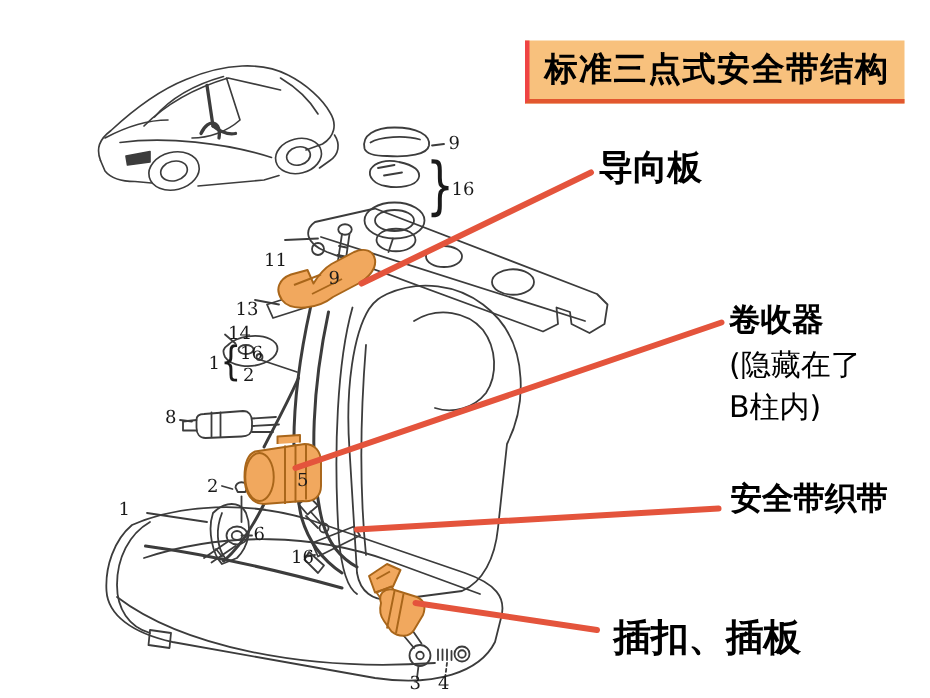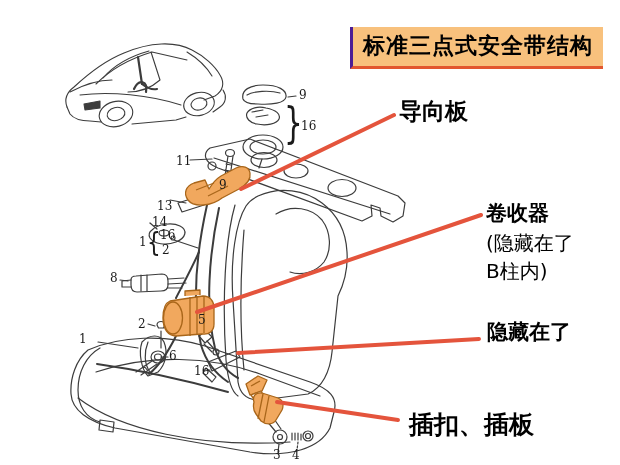--- a/index.html
+++ b/index.html
@@ -1,21 +1,21 @@
 <!DOCTYPE html>
 <html><head>
 <meta charset="utf-8">
 <style>
   html,body { margin:0; padding:0; }
   body { width:620px; height:465px; position:relative; background:#ffffff; overflow:hidden;
          font-family:"DejaVu Sans","Liberation Sans",sans-serif; }
   .stage { position:absolute; left:0; top:0; width:620px; height:465px; }
   svg.diagram { position:absolute; left:0; top:0; }
   .banner { position:absolute; left:350px; top:27px; padding:4px 10px 5px 10px;
-            background:#F8C17D; border-left:3px solid #4c1d95; border-bottom:3px solid #E2572F;
+            background:#F8C17D; border-left:3px solid #ef4444; border-bottom:3px solid #E2572F;
             font-size:22px; font-weight:bold; color:#000; letter-spacing:1px; white-space:nowrap; }
   .lbl { position:absolute; font-weight:bold; color:#000; white-space:nowrap; }
   .lbl-guide   { left:399px; top:96px;  font-size:23px; }
   .lbl-retr    { left:486px; top:199px; font-size:21px; line-height:1.42; }
   .lbl-retr .sub { font-weight:normal; font-size:20px; }
   .lbl-webbing { left:487px; top:318px; font-size:21px; }
   .lbl-buckle  { left:409px; top:408px; font-size:25px; }
   .pn { position:absolute; font-family:"DejaVu Serif","Liberation Serif",serif;
         font-size:12px; color:#1a1a1a; white-space:nowrap; }
   .brace { position:absolute; font-family:"DejaVu Sans",sans-serif; color:#1a1a1a; }
@@ -170,27 +170,27 @@
   <div class="banner">标准三点式安全带结构</div>
 
   <div class="lbl lbl-guide">导向板</div>
 
   <div class="lbl lbl-retr">
     <div>卷收器</div>
     <div class="sub">(隐藏在了</div>
     <div class="sub">B柱内)</div>
   </div>
 
-  <div class="lbl lbl-webbing">隐藏在了</div>
+  <div class="lbl lbl-webbing">安全带织带</div>
 
   <div class="lbl lbl-buckle">插扣、插板</div>
 
   <span class="pn" style="left:299px;top:88px">9</span>
   <span class="pn" style="left:301px;top:119px">16</span>
-  <span class="pn" style="left:176px;top:154px">11</span>
+  <span class="pn" style="left:176px;top:166px">11</span>
   <span class="pn" style="left:219px;top:178px">9</span>
   <span class="pn" style="left:157px;top:199px">13</span>
   <span class="pn" style="left:152px;top:215px">14</span>
   <span class="pn" style="left:139px;top:235px">1</span>
   <span class="pn" style="left:160px;top:228px">16</span>
   <span class="pn" style="left:162px;top:243px">2</span>
   <span class="pn" style="left:110px;top:271px">8</span>
   <span class="pn" style="left:138px;top:317px">2</span>
   <span class="pn" style="left:198px;top:313px">5</span>
   <span class="pn" style="left:79px;top:332px">1</span>

